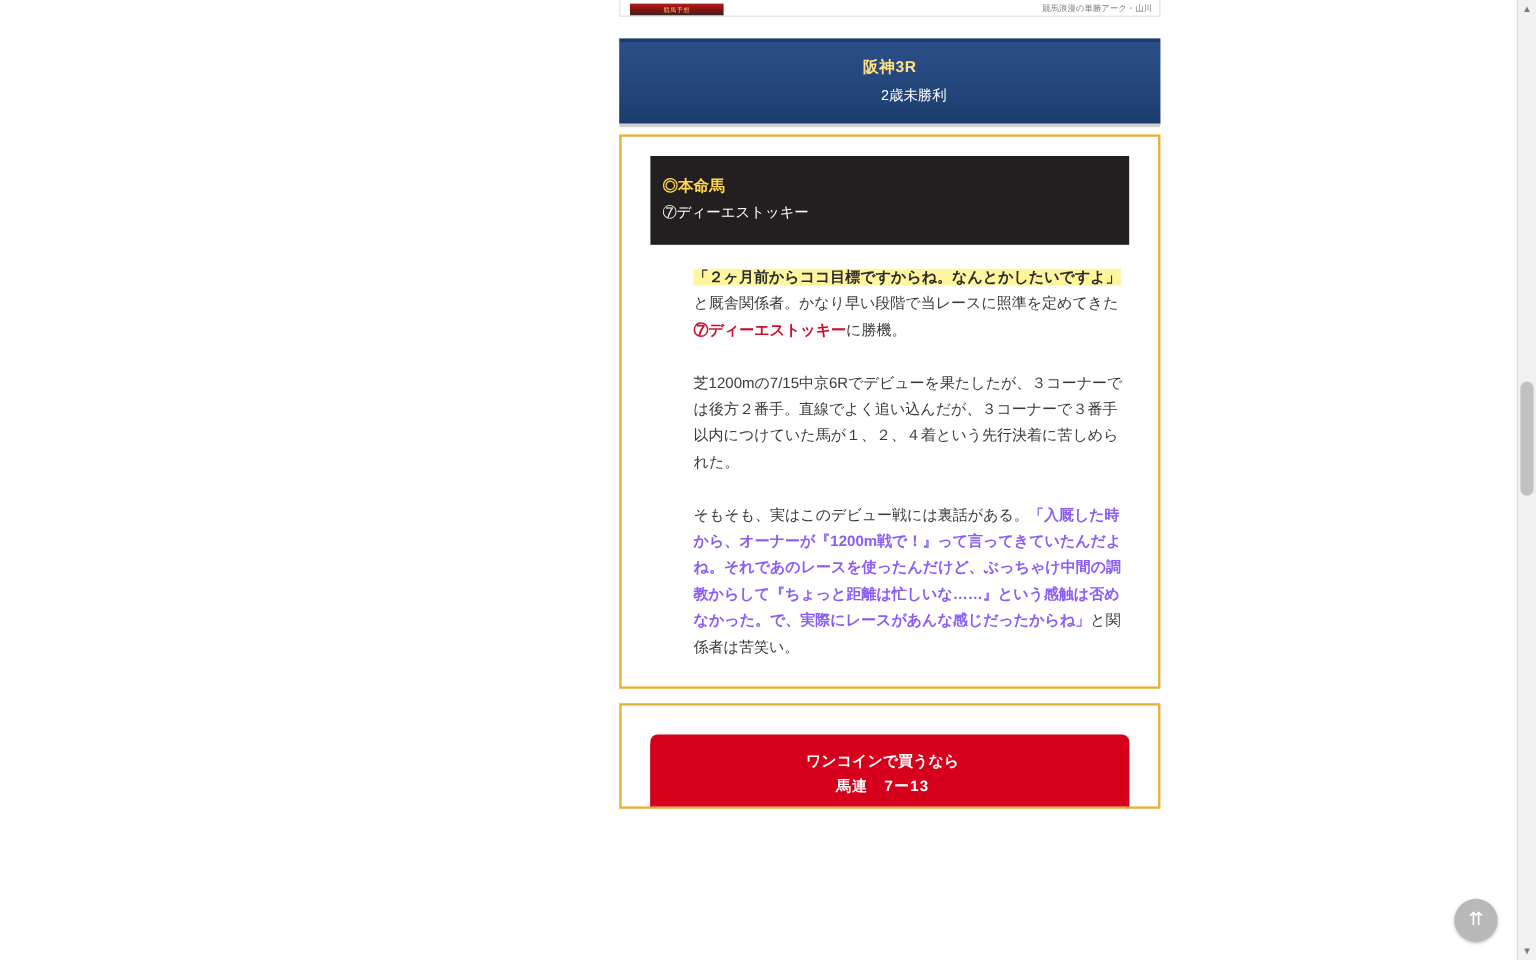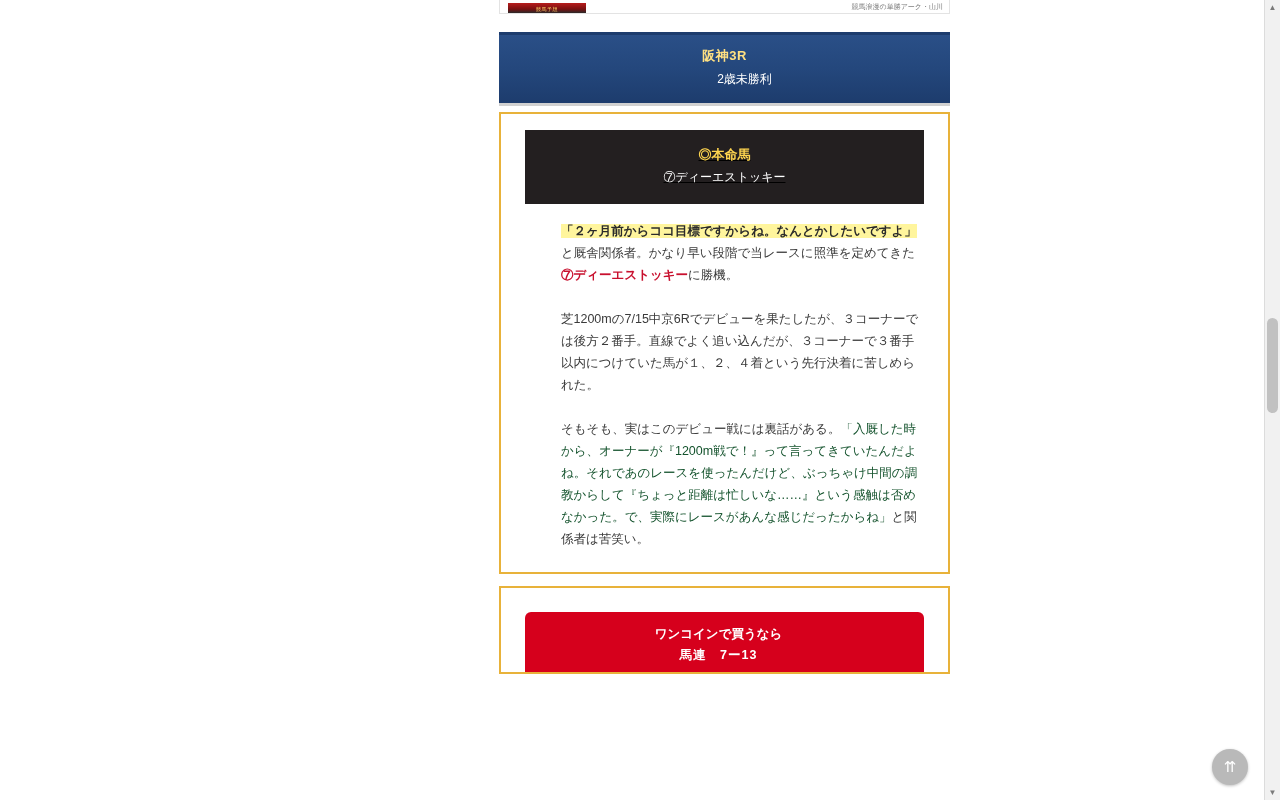--- a/index.html
+++ b/index.html
@@ -16,21 +16,21 @@
     position: relative;
     width: 1280px;
     height: 800px;
     background: #ffffff;
     overflow: hidden;
   }
 
   
   .column {
     position: absolute;
-    left: 499px;
+    left: 516px;
     top: 0;
     width: 451px;
   }
 
   
   .top-card {
     position: relative;
     width: 451px;
     height: 14px;
     background: #ffffff;
@@ -98,22 +98,20 @@
     box-sizing: border-box;
     background: #ffffff;
     border: 2px solid #e8b23a;
     padding: 16px 24px 22px 24px;
   }
 
   
   .honmei {
     background: #231f20;
     padding: 14px 10px 16px 10px;
-    text-align: center;
-    text-decoration: underline;
   }
   .honmei .h-title {
     color: #ffd54f;
     font-size: 13px;
     font-weight: bold;
     line-height: 22px;
   }
   .honmei .h-horse {
     color: #ffffff;
     font-size: 12px;
@@ -135,22 +133,22 @@
   }
   .body-text p { margin: 0 0 22px 0; }
   .body-text p:last-child { margin-bottom: 0; }
 
   .hl {
     background: #fff59d;
     font-weight: bold;
     color: #2b2b2b;
   }
   .strong {
-    font-weight: normal;
-    color: #14532d;
+    font-weight: bold;
+    color: #8b5cf6;
   }
   .horse-link {
     color: #c8102e;
     font-weight: bold;
     text-decoration: none;
   }
 
   
   .cta-card {
     position: relative;

